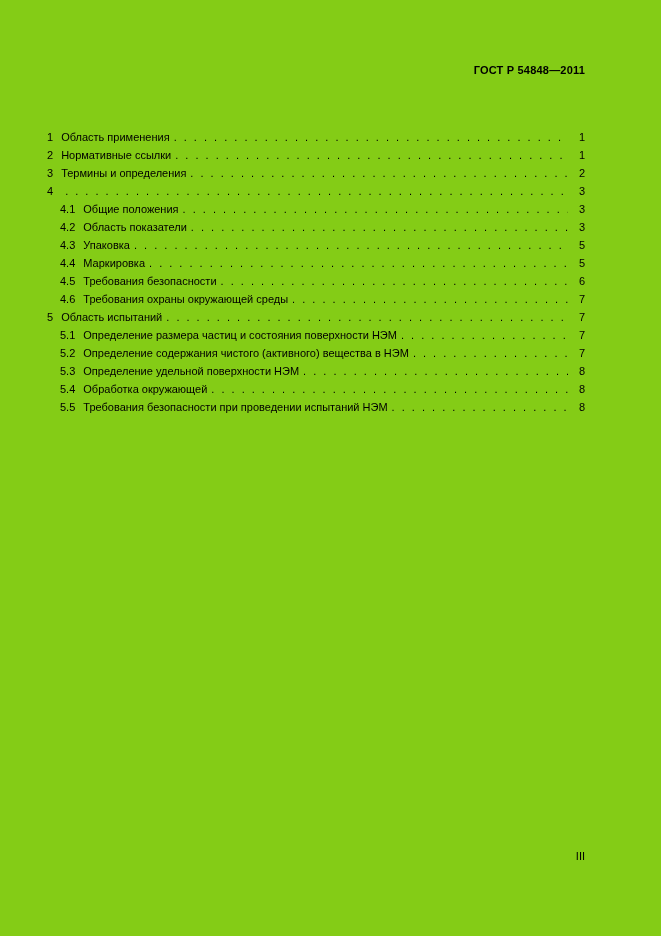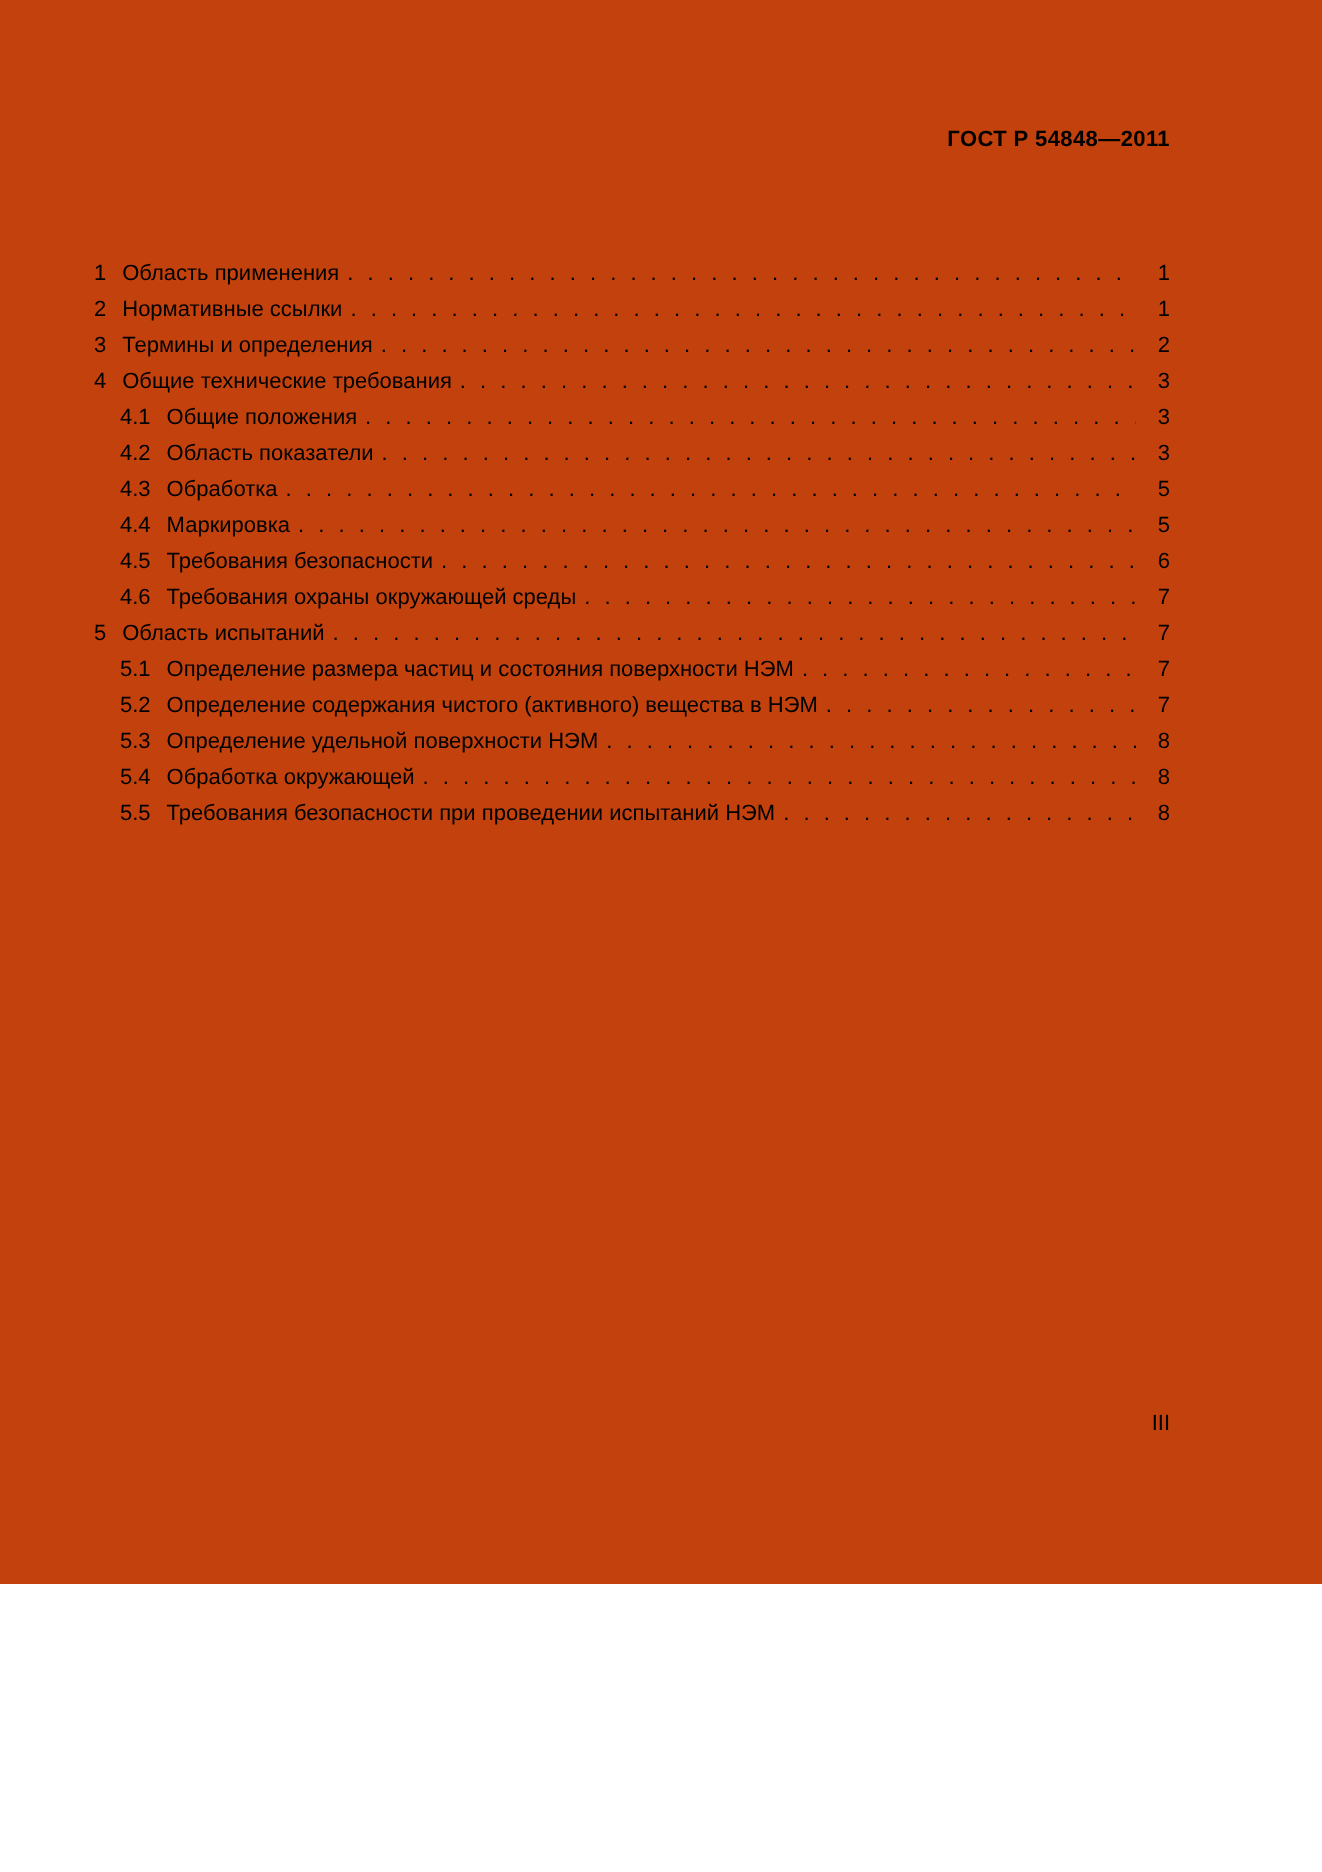--- a/index.html
+++ b/index.html
@@ -3,22 +3,22 @@
 <meta charset="utf-8">
 <style>
   html, body {
     margin: 0;
     padding: 0;
     background: #ffffff;
   }
   .page {
     position: relative;
     width: 661px;
-    height: 792px;
-    background: #c2410c;
+    height: 936px;
+    background: #84cc16;
     font-family: "Liberation Sans", sans-serif;
     color: #000000;
     overflow: hidden;
   }
   .header-ref {
     position: absolute;
     top: 64px;
     right: 76px;
     font-size: 11px;
     font-weight: bold;
@@ -103,42 +103,41 @@
 
   <div class="toc-row">
     <span class="toc-num">3</span>
     <span class="toc-label">Термины и определения</span>
     <span class="toc-dots"></span>
     <span class="toc-page">2</span>
   </div>
 
   <div class="toc-row">
     <span class="toc-num">4</span>
-    <span class="toc-label">Общие технические требования</span>
     <span class="toc-dots"></span>
     <span class="toc-page">3</span>
   </div>
 
   <div class="toc-row indent">
     <span class="toc-num">4.1</span>
     <span class="toc-label">Общие положения</span>
     <span class="toc-dots"></span>
     <span class="toc-page">3</span>
   </div>
 
   <div class="toc-row indent">
     <span class="toc-num">4.2</span>
     <span class="toc-label">Область показатели</span>
     <span class="toc-dots"></span>
     <span class="toc-page">3</span>
   </div>
 
   <div class="toc-row indent">
     <span class="toc-num">4.3</span>
-    <span class="toc-label">Обработка</span>
+    <span class="toc-label">Упаковка</span>
     <span class="toc-dots"></span>
     <span class="toc-page">5</span>
   </div>
 
   <div class="toc-row indent">
     <span class="toc-num">4.4</span>
     <span class="toc-label">Маркировка</span>
     <span class="toc-dots"></span>
     <span class="toc-page">5</span>
   </div>

